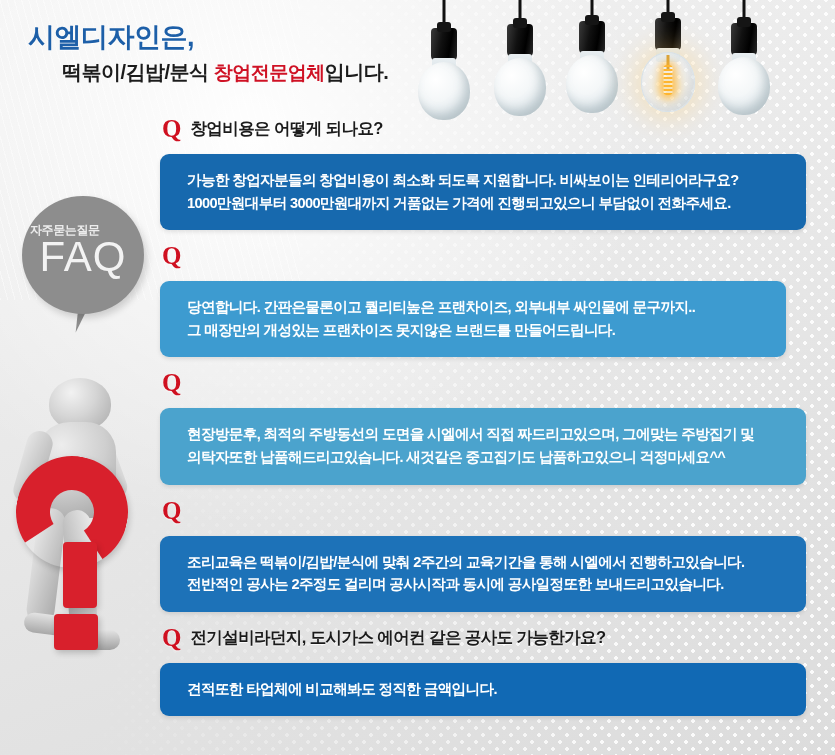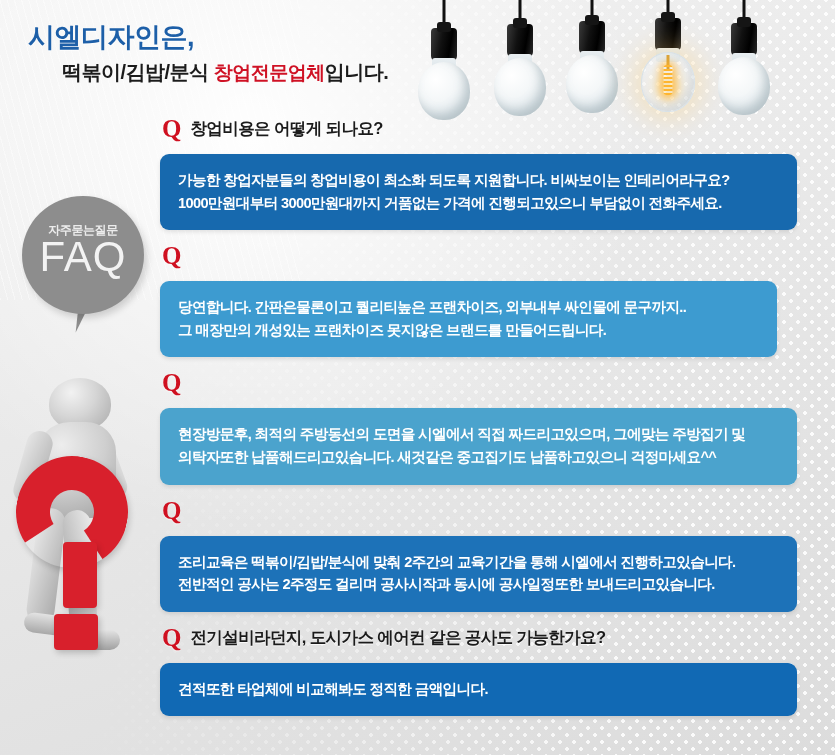--- a/index.html
+++ b/index.html
@@ -63,21 +63,21 @@
             box-shadow:0 0 9px 3px rgba(255,176,40,.75);border-radius:3px;}
   .filstem{position:absolute;left:50%;top:2px;width:3px;height:14px;transform:translateX(-50%);background:#d8a33a;}
 
   
   #faq-bubble{position:absolute;left:22px;top:196px;width:122px;height:118px;z-index:7;}
   .bub-body{position:absolute;inset:0;background:#8d8d8d;border-radius:50%;
             box-shadow:3px 4px 7px rgba(0,0,0,.16);}
   .bub-tail{position:absolute;left:56px;top:92px;width:0;height:0;
             border-left:17px solid #8d8d8d;border-right:9px solid transparent;border-bottom:46px solid transparent;
             transform:rotate(6deg);}
-  .bub-sub{position:absolute;left:0;right:0;top:26px;text-align:center;color:#ececec;font-size:12px;font-weight:bold;letter-spacing:-.4px;}
+  .bub-sub{position:absolute;left:8px;right:0;top:26px;text-align:left;color:#ececec;font-size:12px;font-weight:bold;letter-spacing:-.4px;}
   .bub-faq{position:absolute;left:0;right:0;top:40px;text-align:center;color:#f3f3f3;font-size:42px;font-weight:normal;letter-spacing:1px;line-height:1;}
 
   
   #figure{position:absolute;left:2px;top:378px;width:162px;height:282px;z-index:5;}
   .fg-head{position:absolute;left:47px;top:0;width:62px;height:52px;border-radius:50% 50% 46% 46%;
            background:radial-gradient(circle at 36% 28%,#f2f2f2 0%,#d5d5d5 45%,#a9a9a9 100%);}
   .fg-body{position:absolute;left:34px;top:44px;width:80px;height:96px;border-radius:34px 30px 24px 24px;
            background:radial-gradient(circle at 32% 24%,#ededed 0%,#cfcfcf 48%,#9d9d9d 100%);}
   .fg-armL{position:absolute;left:18px;top:52px;width:26px;height:74px;border-radius:14px;transform:rotate(16deg);
            background:linear-gradient(100deg,#e6e6e6,#b4b4b4);}
@@ -103,21 +103,21 @@
 
   
   #faq-list{position:absolute;left:160px;top:118px;width:640px;z-index:8;}
   .qa-block{position:relative;}
   .q-row{display:flex;align-items:flex-start;gap:9px;padding-left:2px;}
   .q-icon{flex:0 0 auto;font-size:25px;line-height:1;font-weight:bold;color:#cf1020;
           font-family:"Liberation Serif","DejaVu Serif",serif;text-shadow:0 1px 1px rgba(255,255,255,.6);
           position:relative;top:-2px;}
   .q-text{font-size:16.5px;font-weight:bold;color:#1b1b1b;letter-spacing:-.6px;line-height:1.25;
           text-shadow:0 1px 0 rgba(255,255,255,.75);}
-  .a-box{margin-top:11px;border-radius:9px;padding:15px 18px 16px 18px;color:#ffffff;
+  .a-box{margin-top:11px;border-radius:9px;padding:15px 18px 16px 27px;color:#ffffff;
          box-shadow:0 2px 4px rgba(0,0,0,.10);}
   .a-line{font-size:14.6px;font-weight:bold;letter-spacing:-.65px;line-height:1.55;white-space:nowrap;}
 </style>
 </head>
 <body>
 
 <div id="page">
 
   <div id="dots"></div>
   <div id="diagstripes"></div>

